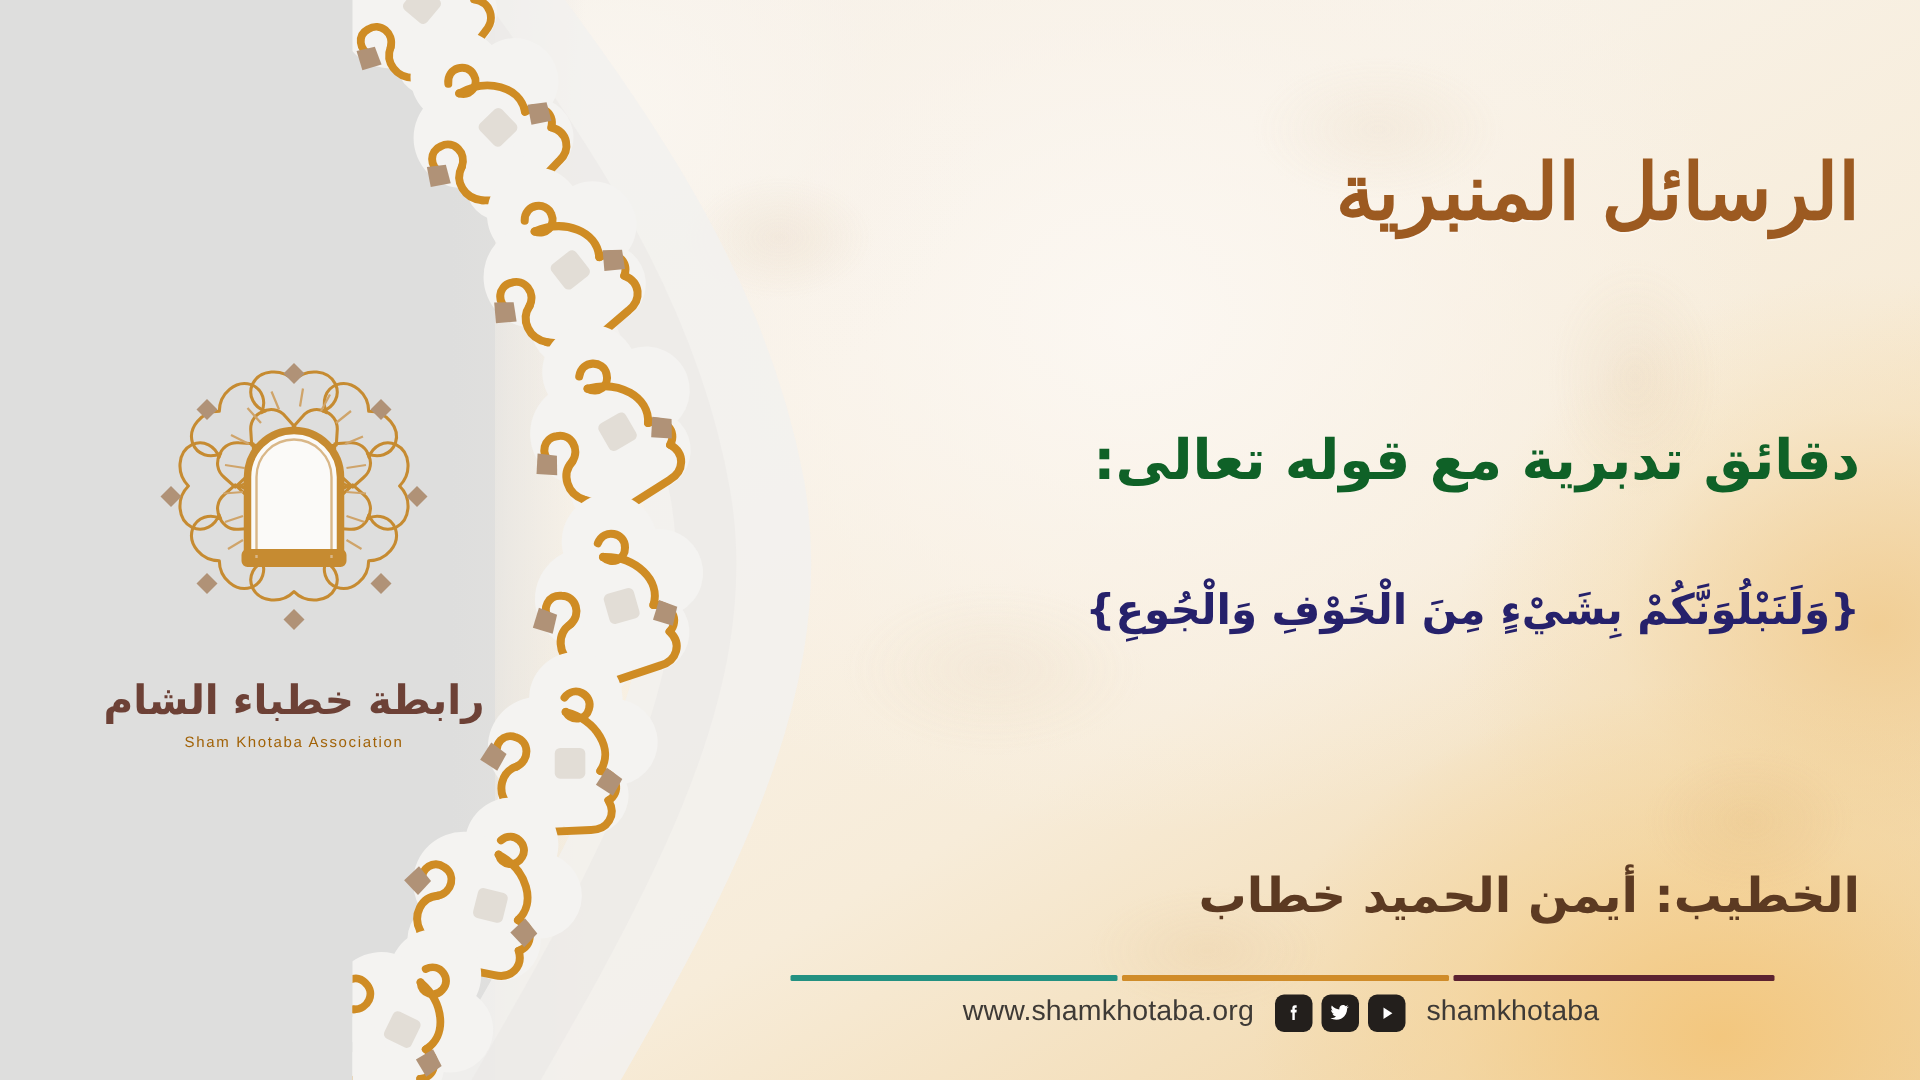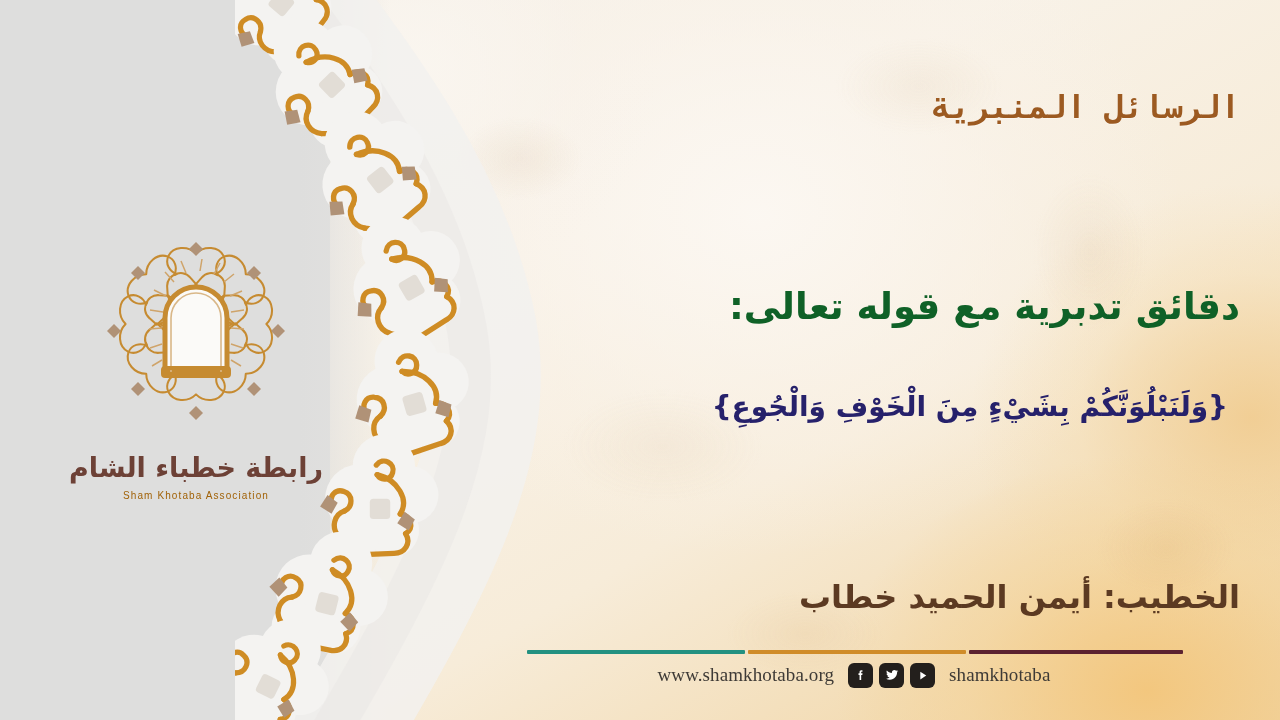--- a/index.html
+++ b/index.html
@@ -79,36 +79,36 @@
     direction:ltr;
   }
 
   
   .content {
     position:absolute; left:520px; top:0;
     width:740px; height:720px;
     direction:rtl; text-align:right;
   }
   .title {
-    position:absolute; right:20px; top:88px;
-    font-family:Liberation Mono, monospace;
-    font-size:32px; font-weight:700;
+    position:absolute; right:20px; top:98px;
+    font-family:Liberation Sans, sans-serif;
+    font-size:52px; font-weight:700;
     color:#9c5a21;
     letter-spacing:0px;
     text-shadow:0 1px 0 rgba(255,255,255,.35);
   }
   .subject {
     position:absolute; right:20px; top:285px;
     font-family:"DejaVu Sans", sans-serif;
     font-size:37px; font-weight:700;
     color:#0f6127;
     text-align:right;
   }
   .verse {
-    position:absolute; right:32px; top:390px;
+    position:absolute; right:20px; top:390px;
     font-family:"DejaVu Sans", sans-serif;
     font-size:28px; font-weight:700;
     color:#26216b;
     direction:rtl;
   }
   .speaker {
     position:absolute; right:20px; top:578px;
     font-family:"DejaVu Sans", sans-serif;
     font-size:32px; font-weight:700;
     color:#5c3a22;
@@ -127,21 +127,21 @@
   .rule.teal   { width:218px; background:#239181; }
 
   .footer-row {
     position:absolute; left:525px; top:658px;
     width:658px; height:34px;
     direction:ltr;
     display:flex; align-items:center; justify-content:center;
     gap:14px;
   }
   .footer-url, .footer-handle {
-    font-family:Liberation Serif, serif;
+    font-family:Liberation Sans, sans-serif;
     font-size:19px; font-weight:400;
     color:#3e3a36;
     letter-spacing:.1px;
   }
   .social-icons { display:flex; align-items:center; gap:6px; }
   .social-icon {
     width:25px; height:25px; border-radius:6px;
     background:#231f1c;
     display:flex; align-items:center; justify-content:center;
   }

